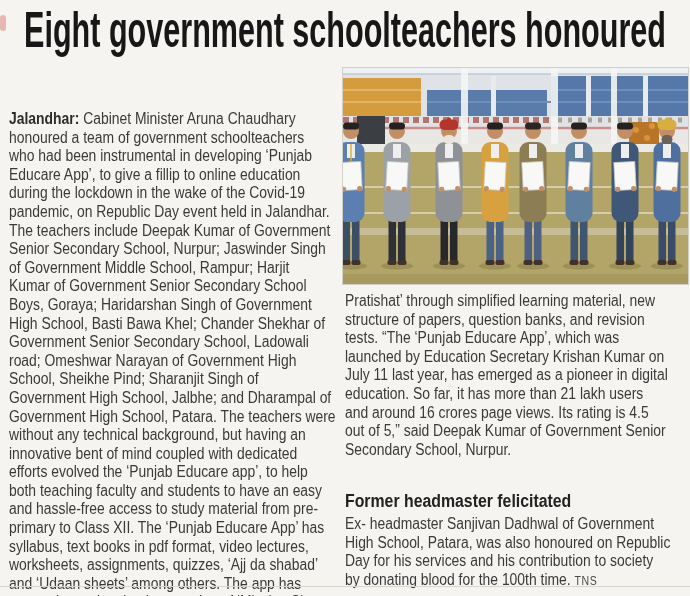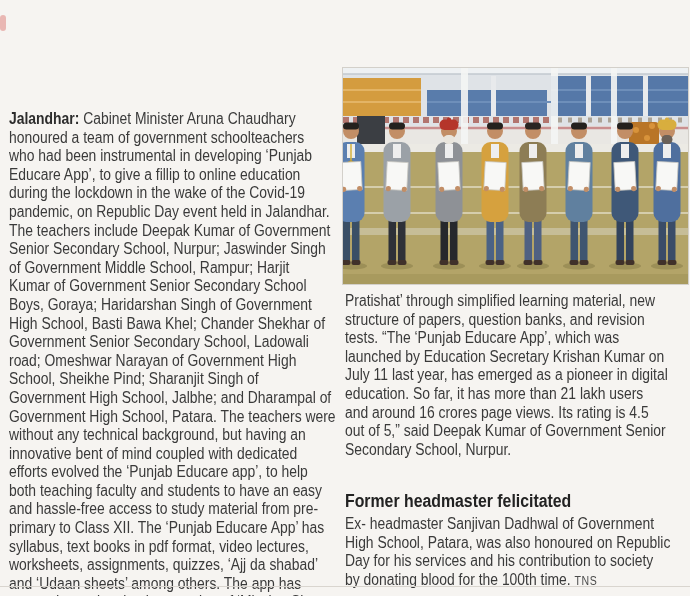--- a/index.html
+++ b/index.html
@@ -39,20 +39,25 @@
   .bottom-rule { position:absolute; left:0; top:586px; width:690px; height:1px;
                  background:#d9d5cf; }
 </style>
 </head>
 <body>
 
 <div class="page">
 
   <div class="red-smudge"></div>
 
+  <div class="headline-wrap">
+    <svg width="690" height="64">
+      <text x="24" y="47" font-size="50" font-weight="bold" fill="#171717" font-family="&quot;Liberation Sans&quot;, sans-serif" textLength="642" lengthAdjust="spacingAndGlyphs">Eight government schoolteachers honoured</text>
+    </svg>
+  </div>
 
   <div class="col left-col">
     <div class="col-inner" id="left-lines">
         <div class="line"><span class="bold">Jalandhar:</span> Cabinet Minister Aruna Chaudhary</div>
         <div class="line">honoured a team of government schoolteachers</div>
         <div class="line">who had been instrumental in developing ‘Punjab</div>
         <div class="line">Educare App’, to give a fillip to online education</div>
         <div class="line">during the lockdown in the wake of the Covid-19</div>
         <div class="line">pandemic, on Republic Day event held in Jalandhar.</div>
         <div class="line">The teachers include Deepak Kumar of Government</div>

